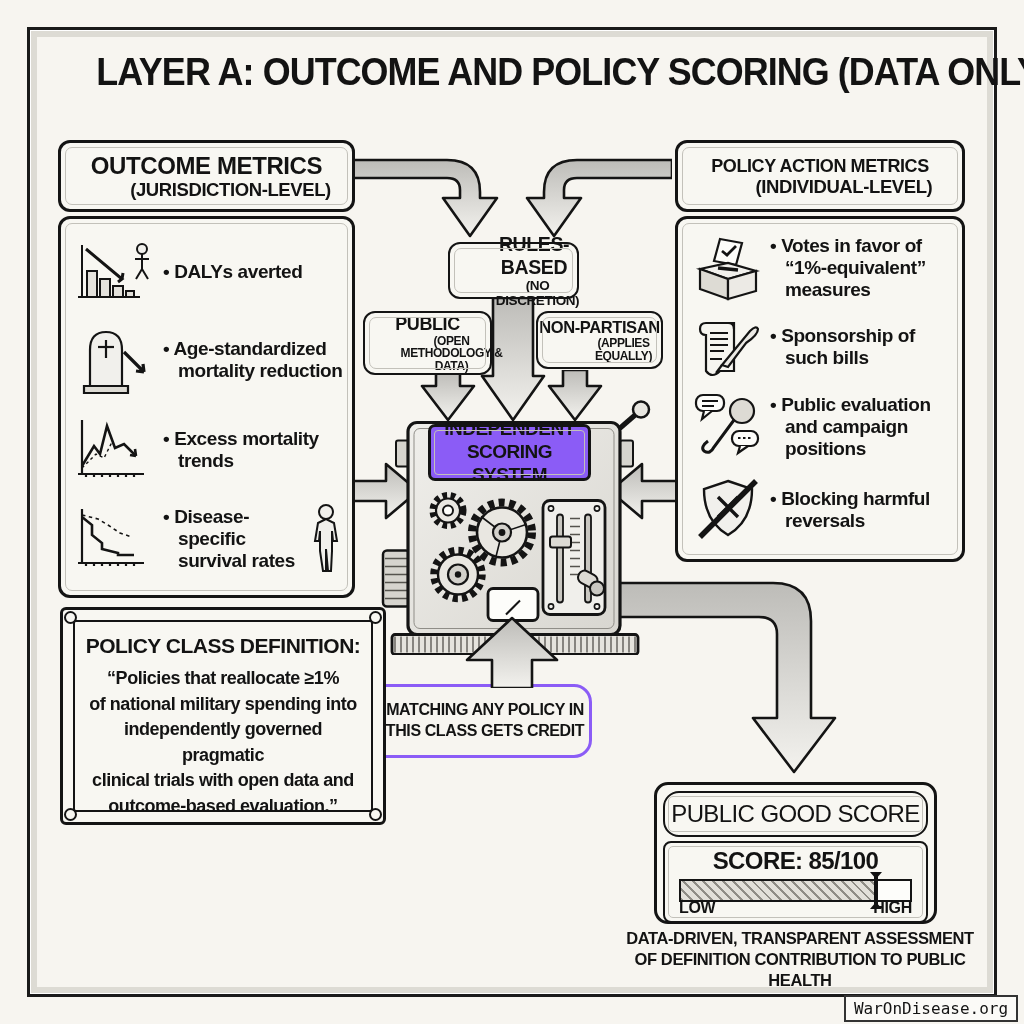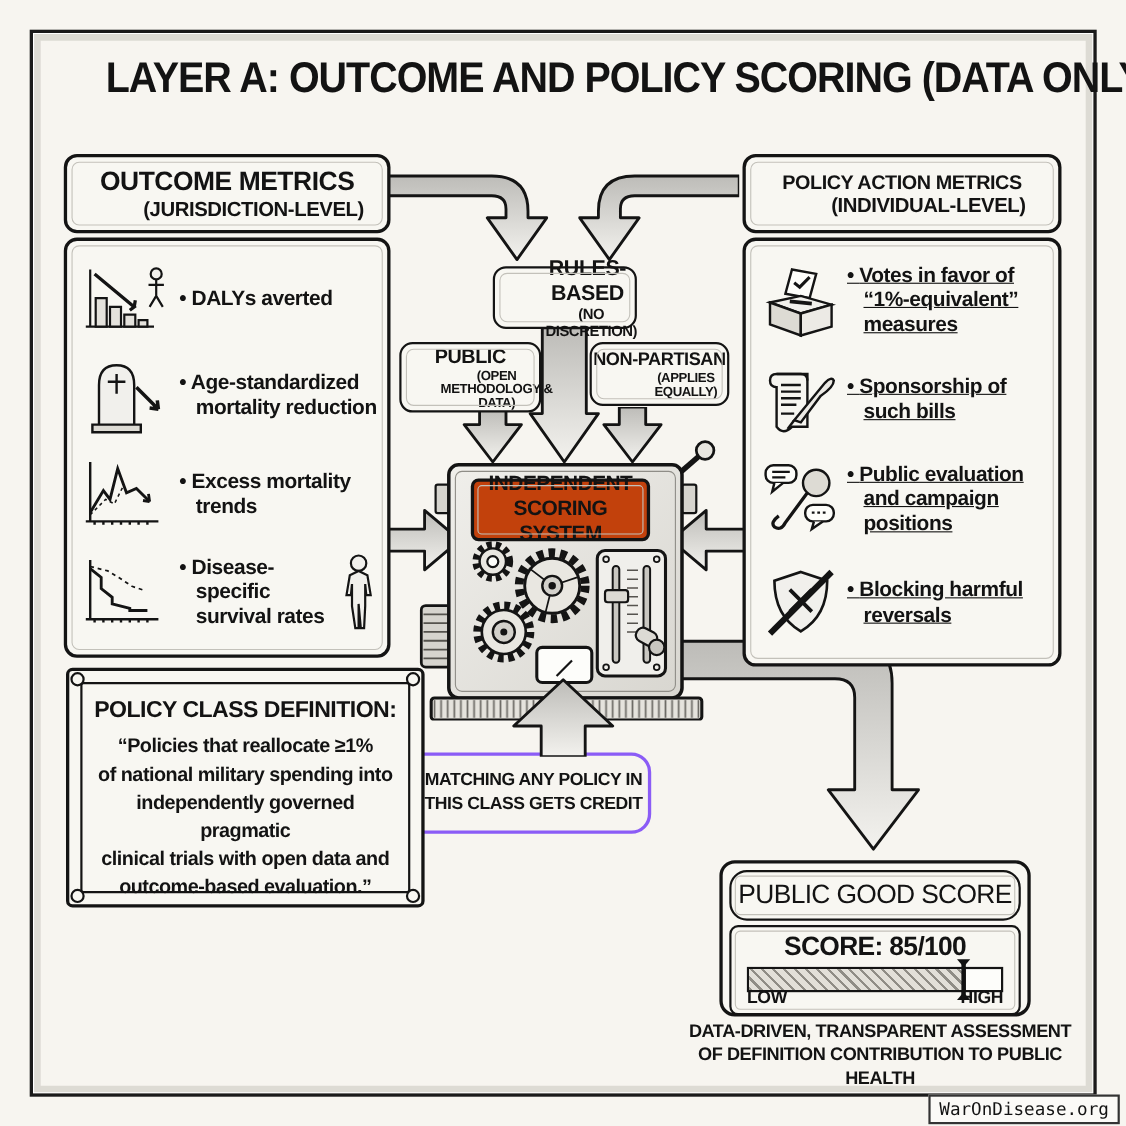--- a/index.html
+++ b/index.html
@@ -23,21 +23,21 @@
   .micon.sm{flex:0 0 76px;}
   .mlabel{font-size:19px;font-weight:bold;letter-spacing:-0.4px;line-height:1.16;
           padding-left:15px;text-indent:-15px;}
   .mlabel::before{content:"• ";}
   svg.icon{display:block;}
   svg.icon *{vector-effect:non-scaling-stroke;}
   .arr{position:absolute;z-index:2;}
   .arr path{fill:url(#agrad);stroke:#141414;stroke-width:2.6;stroke-linejoin:round;}
   
   .plate{position:absolute;left:428px;top:424px;width:163px;height:57px;border:3px solid #141414;border-radius:7px;
-         background:#c2410c;z-index:4;box-sizing:border-box;margin-top:11px;}
+         background:#8b5cf6;z-index:4;box-sizing:border-box;}
   .plate::before{content:"";position:absolute;inset:3px;border:1px solid #c3c1ba;border-radius:4px;}
   .plate .ln{font-size:19px;font-weight:bold;letter-spacing:-0.5px;line-height:1.2;}
   
   .plaque{position:absolute;left:60px;top:607px;width:326px;height:218px;border:3.5px solid #141414;border-radius:6px;
           background:#f8f7f2;z-index:3;box-sizing:border-box;}
   .plaque .innerline{position:absolute;inset:10px;border:2.5px solid #141414;border-radius:3px;}
   .screw{position:absolute;width:9px;height:9px;border:2px solid #141414;border-radius:50%;background:#f8f7f2;z-index:2;}
   .plaque-title{position:absolute;left:0;right:0;top:24px;text-align:center;font-size:21px;font-weight:bold;letter-spacing:-0.5px;}
   .quote{position:absolute;left:18px;right:18px;top:56px;text-align:center;font-size:18px;font-weight:bold;
          letter-spacing:-0.45px;line-height:1.42;}
@@ -161,21 +161,21 @@
         </svg>
       </span>
     </div>
   </div>
 
   <div class="box ctr" style="left:675px;top:140px;width:290px;height:72px;">
     <div class="b800" style="font-size:18px;">POLICY ACTION METRICS</div>
     <div class="b800 subt" style="font-size:18.5px;">(INDIVIDUAL-LEVEL)</div>
   </div>
 
-  <div class="box" style="left:675px;top:216px;width:290px;height:390px;display:flex;flex-direction:column;justify-content:space-around;padding:8px 2px;text-decoration:underline;">
+  <div class="box" style="left:675px;top:216px;width:290px;height:346px;display:flex;flex-direction:column;justify-content:space-around;padding:8px 2px;">
     <div class="mrow">
       <span class="micon sm">
         <svg class="icon" width="72" height="74" viewBox="0 0 72 74" fill="none" stroke="#141414" stroke-width="2.2">
           <path d="M28,8 L50,12 L44,34 L22,30 Z" fill="#fdfdfa"></path>
           <path d="M30,20 L35,24 L44,15" stroke-width="2.8"></path>
           <path d="M8,38 L36,32 L64,40 L36,48 Z" fill="#f1f0ec"></path>
           <line x1="26" y1="37" x2="46" y2="39" stroke-width="3.4"></line>
           <path d="M8,38 L8,58 L36,68 L36,48 Z" fill="#dddbd4"></path>
           <path d="M36,68 L64,60 L64,40 L36,48 Z" fill="#eceae5"></path>
         </svg>

